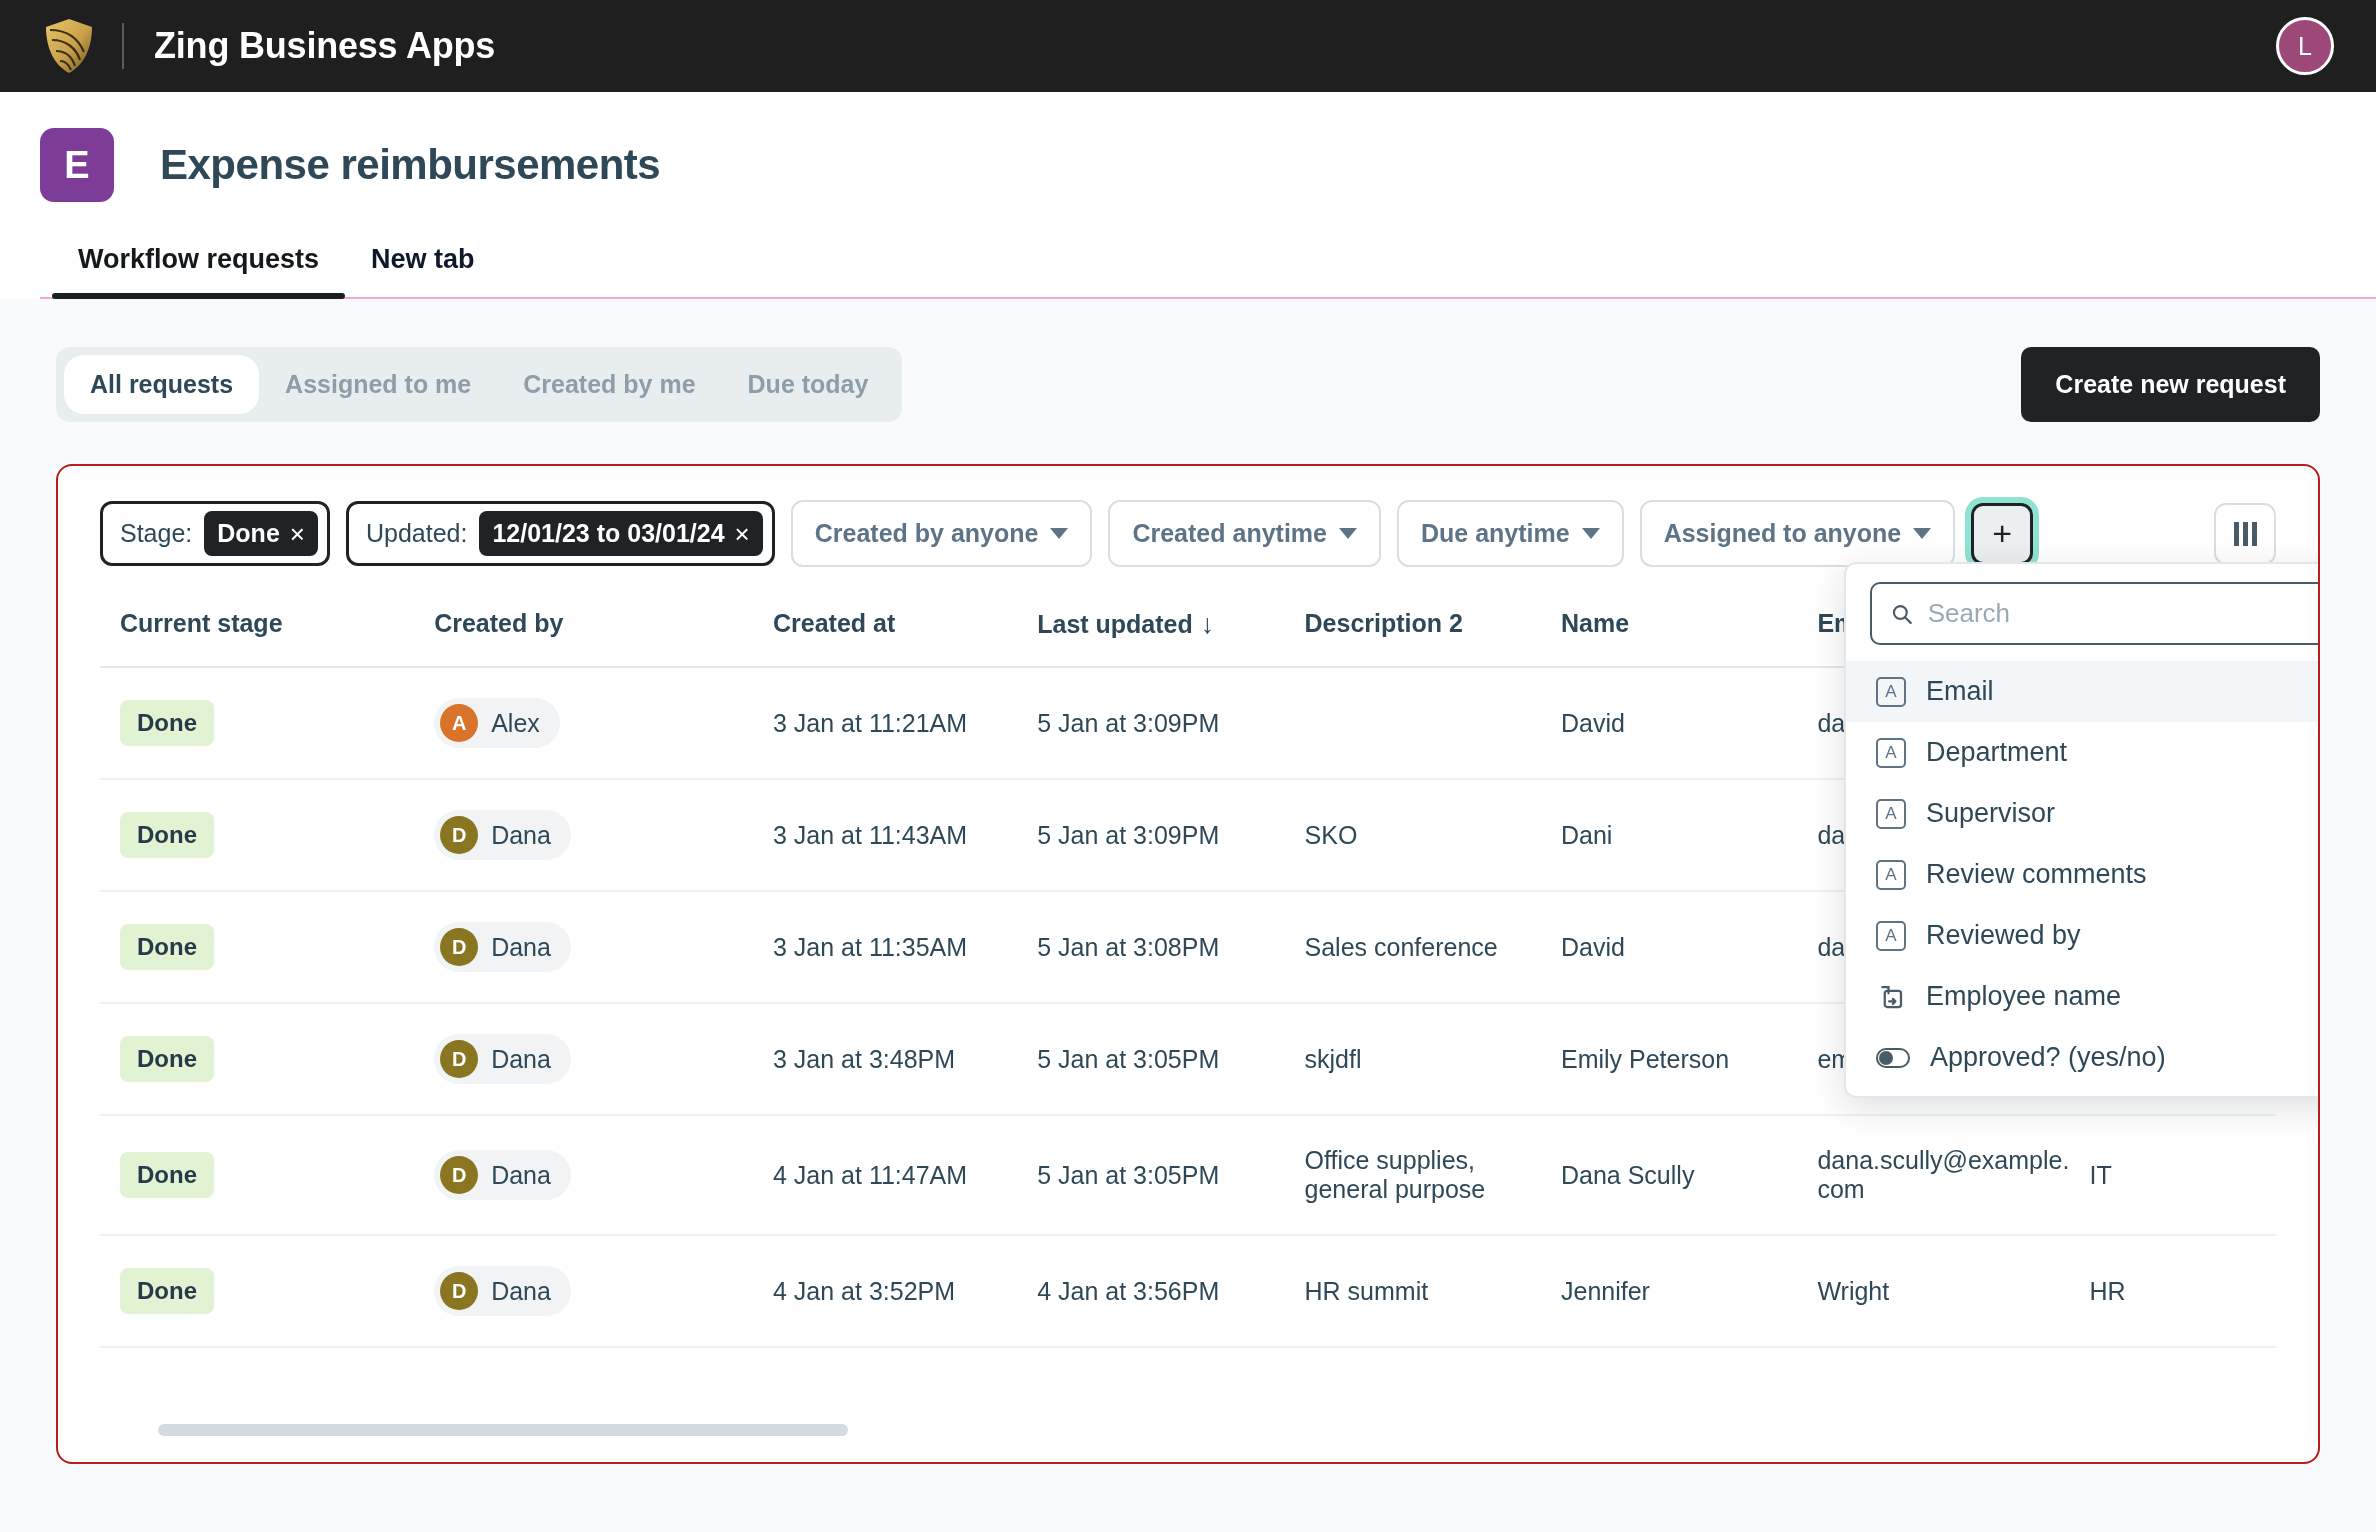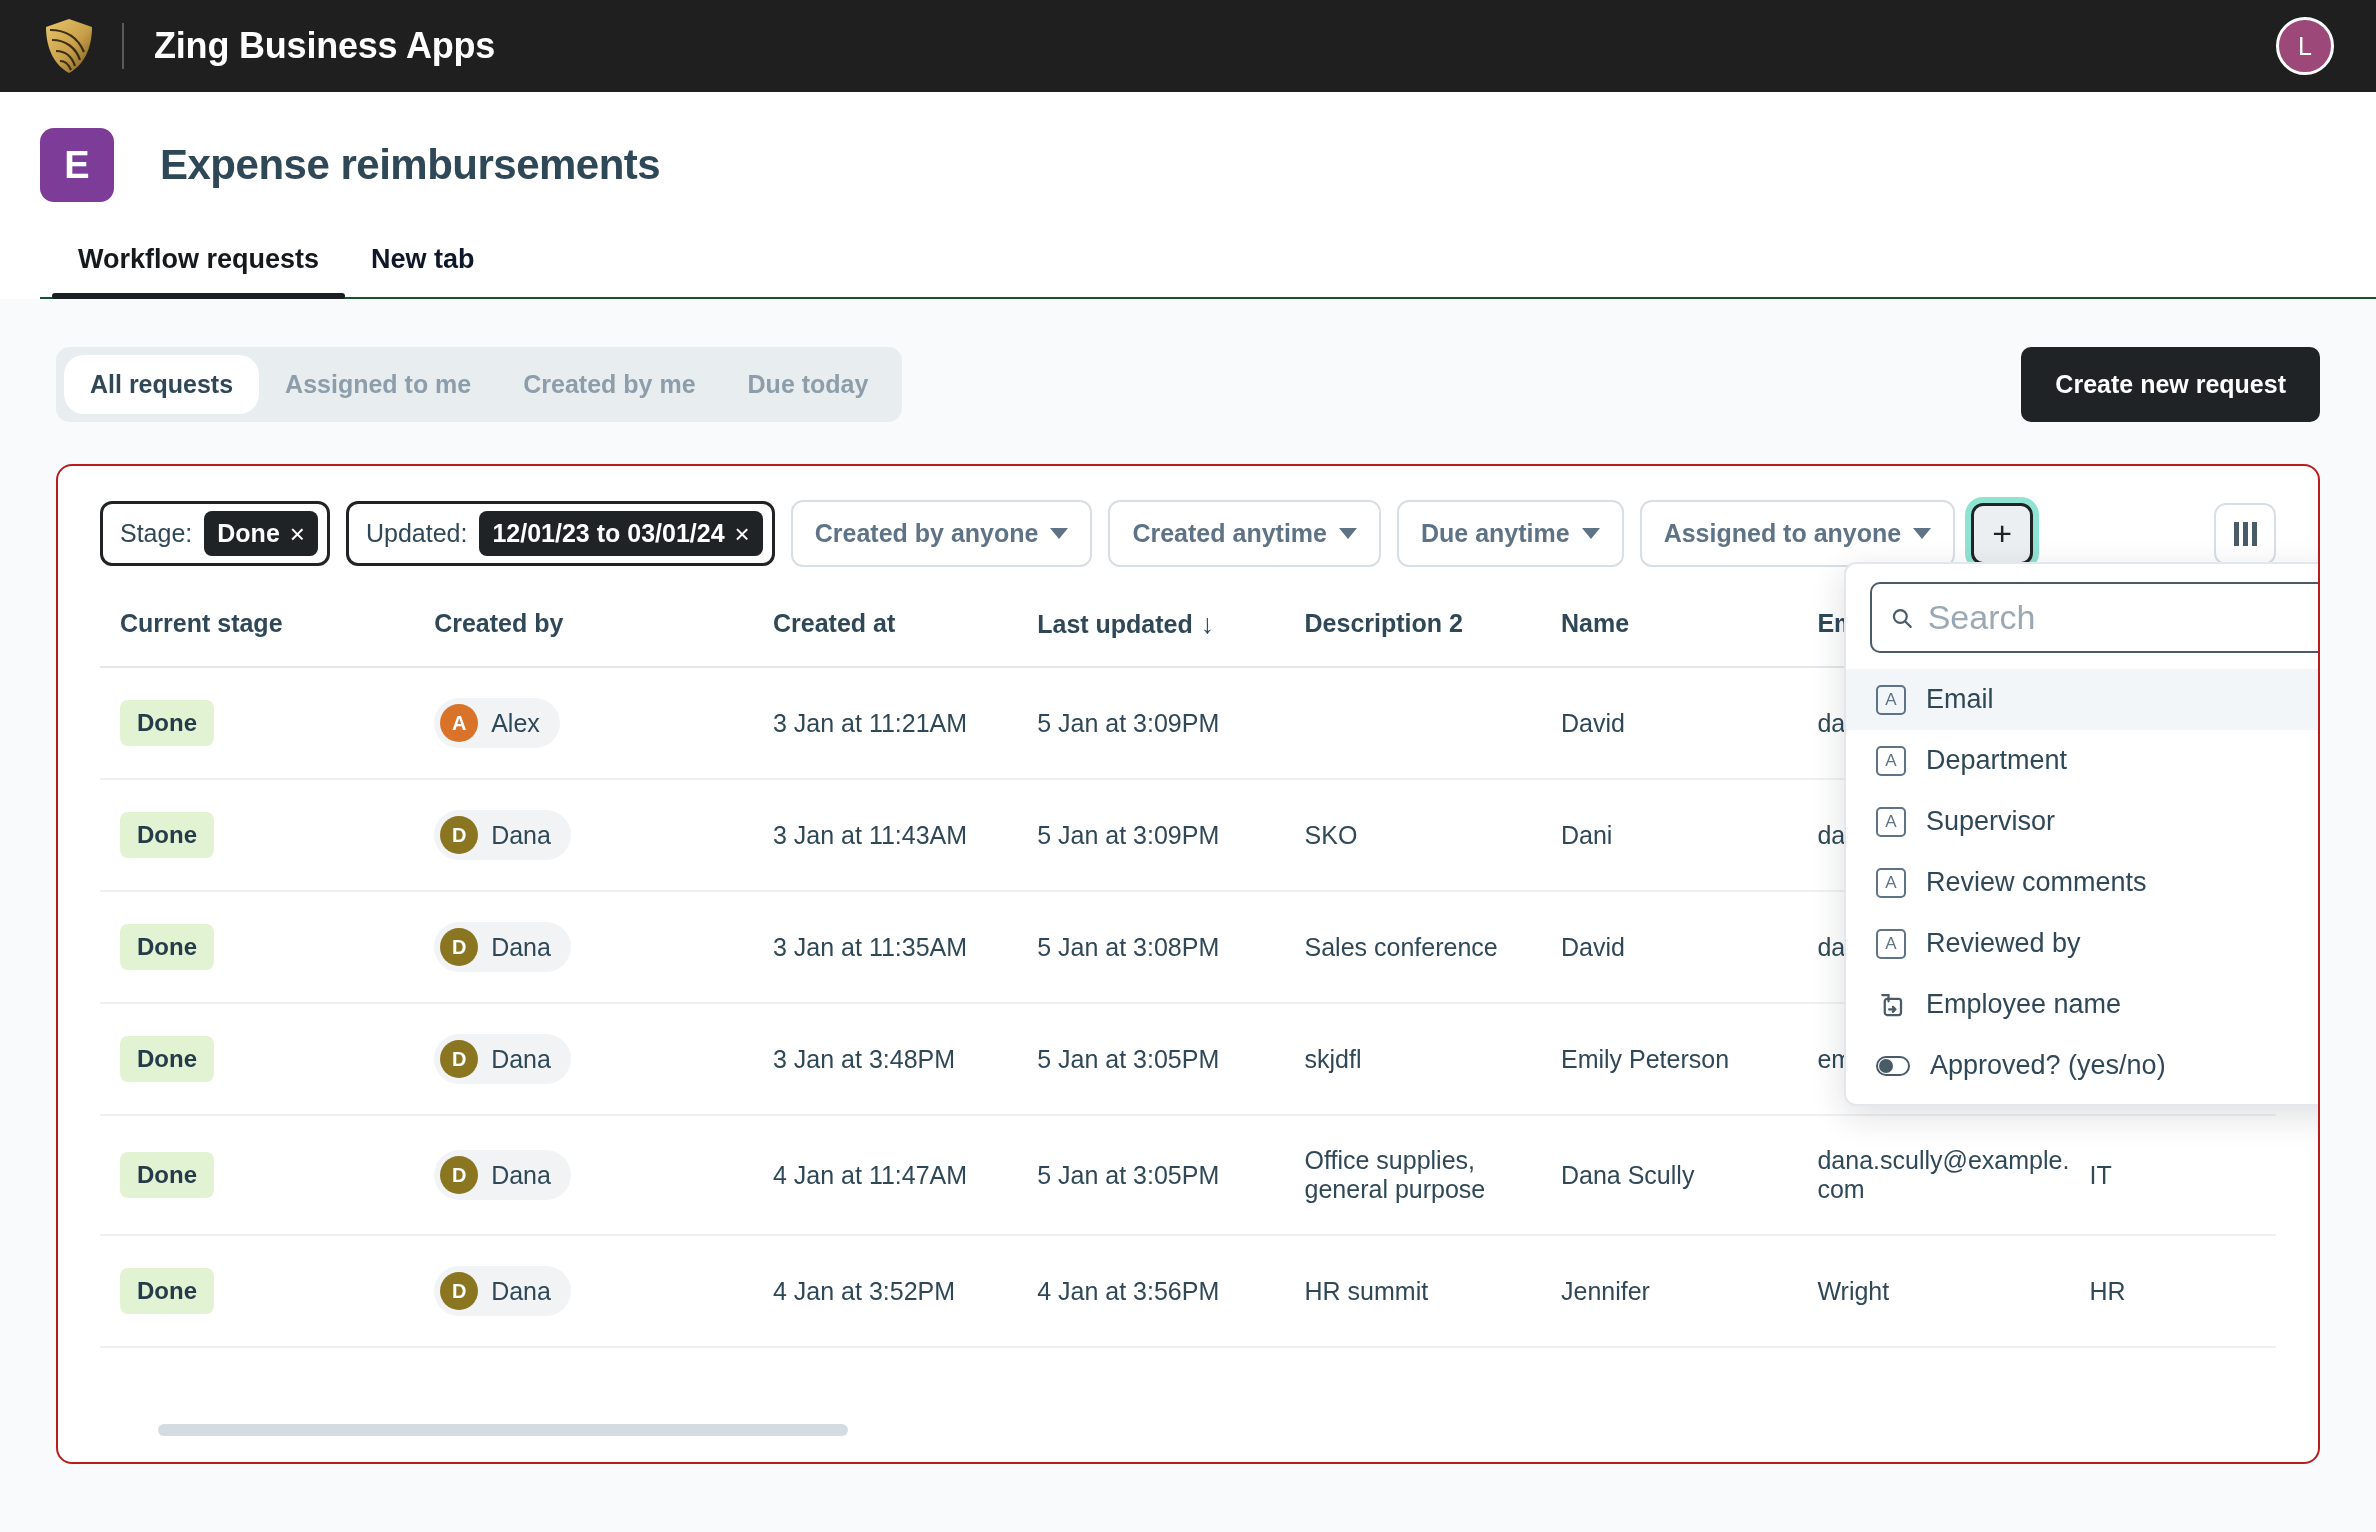--- a/index.html
+++ b/index.html
@@ -49,21 +49,21 @@
     display: flex; align-items: center; justify-content: center;
   }
   .app-title {
     margin-left: 46px; font-size: 42px; font-weight: bold;
     color: #2f4858; letter-spacing: -0.5px;
   }
 
   
   .tabs {
     margin-top: 42px; display: flex; gap: 0;
-    border-bottom: 2px solid #14532d;
+    border-bottom: 2px solid #f9a8d4;
     padding-left: 0;
   }
   .tab {
     font-size: 27px; padding: 0 26px 22px 26px;
     color: #0f172a; cursor: pointer; position: relative; font-weight: bold;
   }
   .tab:first-child { margin-left: 12px; }
   .tab.active { color: #15191c; font-weight: bold; }
   .tab.active::after {
     content: ''; position: absolute; left: 0; right: 0; bottom: -2px;
@@ -188,21 +188,21 @@
     box-shadow: 0 10px 34px rgba(20,30,40,.14);
     padding: 18px 0 8px 0; z-index: 40;
   }
   .search-box {
     margin: 0 24px 16px 24px;
     border: 2px solid #4a5b68; border-radius: 10px;
     display: flex; align-items: center; gap: 14px;
     padding: 14px 18px;
   }
   .search-box input {
-    border: none; outline: none; font-size: 34px; color: #2f4858;
+    border: none; outline: none; font-size: 26px; color: #2f4858;
     font-family: "Liberation Sans", sans-serif; width: 100%;
     background: transparent;
   }
   .search-box input::placeholder { color: #9aa9b4; }
   .mi {
     display: flex; align-items: center; gap: 20px;
     padding: 15px 24px 15px 30px; font-size: 27px; color: #2f4858;
     cursor: pointer;
   }
   .mi.hl { background: #f3f6f8; }

